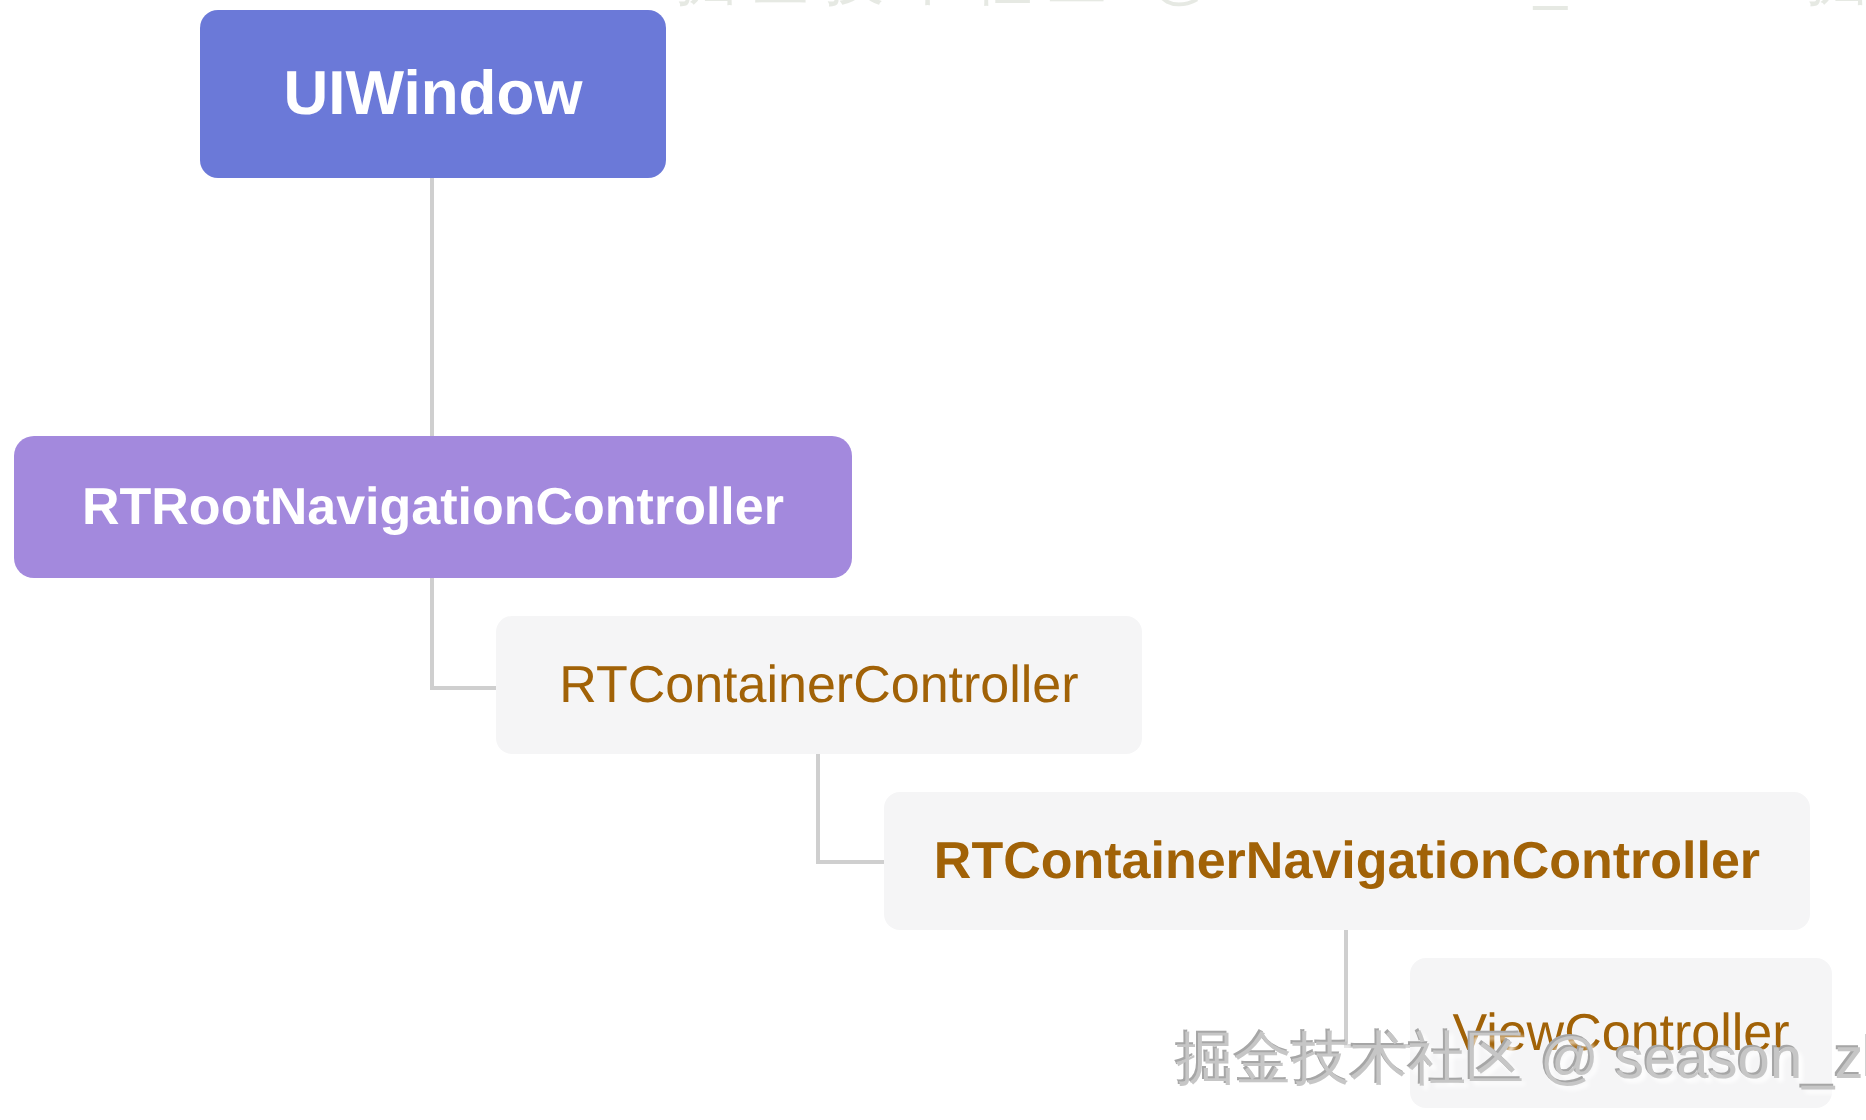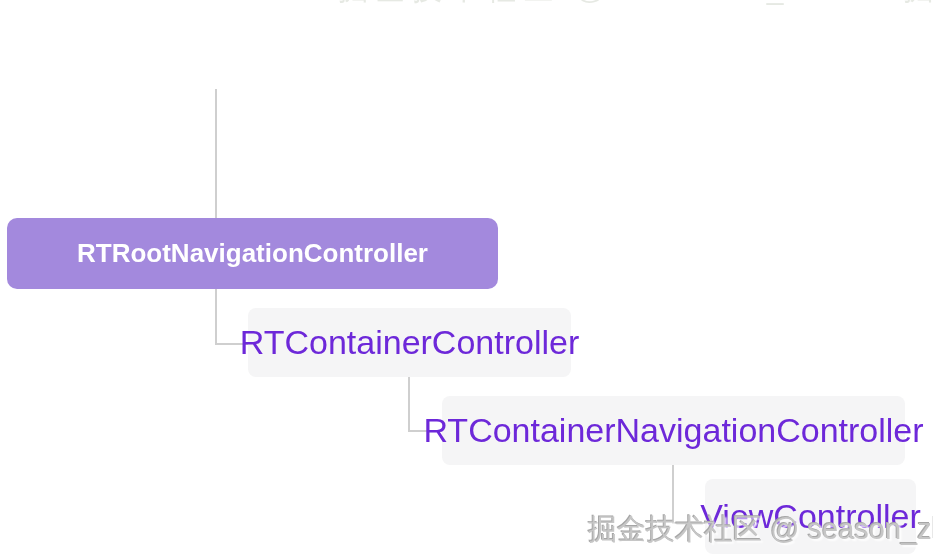--- a/index.html
+++ b/index.html
@@ -16,22 +16,22 @@
   }
   .node-primary {
     background:#6B79D8; color:#ffffff; font-weight:bold;
     border-radius:9px; font-size:31px;
   }
   .node-secondary {
     background:#A389DD; color:#ffffff; font-weight:bold;
     border-radius:10px; font-size:26px;
   }
   .node-plain {
-    background:#F5F5F6; color:#6d28d9;
-    border-radius:8px; font-size:34px;
+    background:#F5F5F6; color:#a16207;
+    border-radius:8px; font-size:26px;
   }
 
   .connector { position:absolute; background:#CFCFCF; z-index:0; }
 
   .watermark {
     position:absolute; left:588px; top:510px;
     font-size:29px; white-space:nowrap; z-index:10;
     color:#C6C6C6;
     text-shadow:-1px -1px 0 #A6A6A6, 2px 2px 2px #ffffff;
   }
@@ -64,30 +64,33 @@
 
   <div class="connector" style="left:215px; top:289px; width:2px; height:56px;"></div>
   <div class="connector" style="left:215px; top:343px; width:33px; height:2px;"></div>
 
   <div class="connector" style="left:408px; top:377px; width:2px; height:55px;"></div>
   <div class="connector" style="left:408px; top:430px; width:34px; height:2px;"></div>
 
   <div class="connector" style="left:672px; top:465px; width:2px; height:59px;"></div>
   <div class="connector" style="left:672px; top:522px; width:33px; height:2px;"></div>
 
+  <div class="node node-primary" style="left:100px; top:5px; width:233px; height:84px;">
+    <span>UIWindow</span>
+  </div>
 
-  <div class="node node-secondary" style="left:7px; top:218px; width:491px; height:71px;">
+  <div class="node node-secondary" style="left:7px; top:218px; width:419px; height:71px;">
     <span>RTRootNavigationController</span>
   </div>
 
   <div class="node node-plain" style="left:248px; top:308px; width:323px; height:69px;">
     <span>RTContainerController</span>
   </div>
 
-  <div class="node node-plain" style="left:442px; top:396px; width:463px; height:69px;">
+  <div class="node node-plain" style="left:442px; top:396px; width:463px; height:69px;font-weight:bold;">
     <span>RTContainerNavigationController</span>
   </div>
 
   <div class="node node-plain" style="left:705px; top:479px; width:211px; height:75px;">
     <span>ViewController</span>
   </div>
 
   <div class="watermark">掘金技术社区 @ season_zhu</div>
 
 </div>

